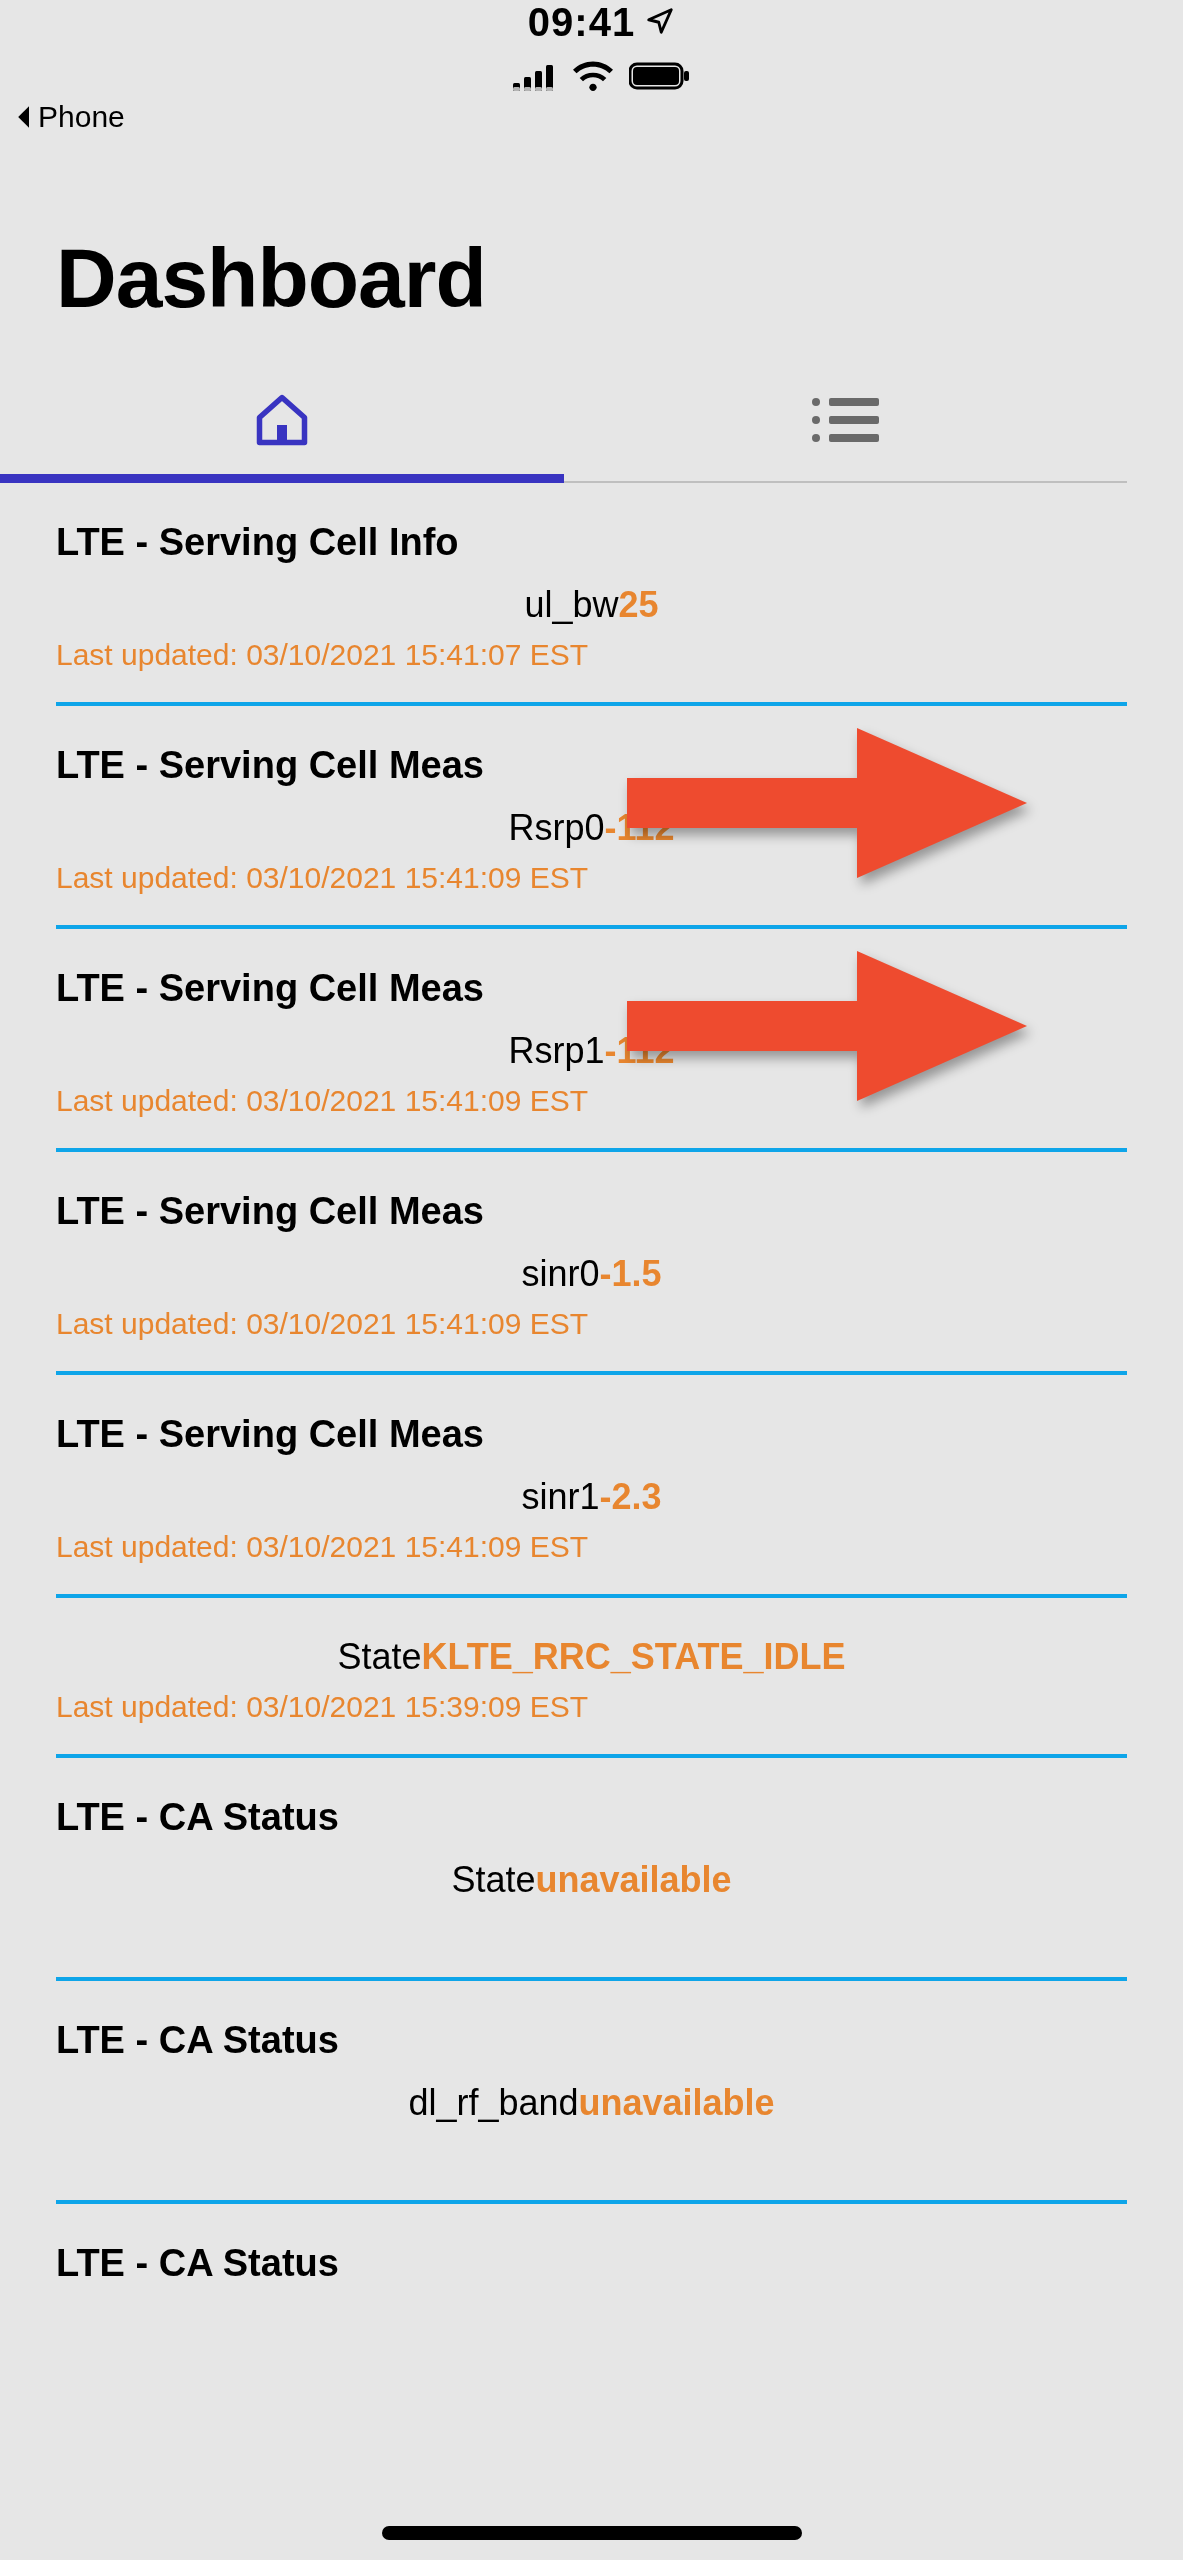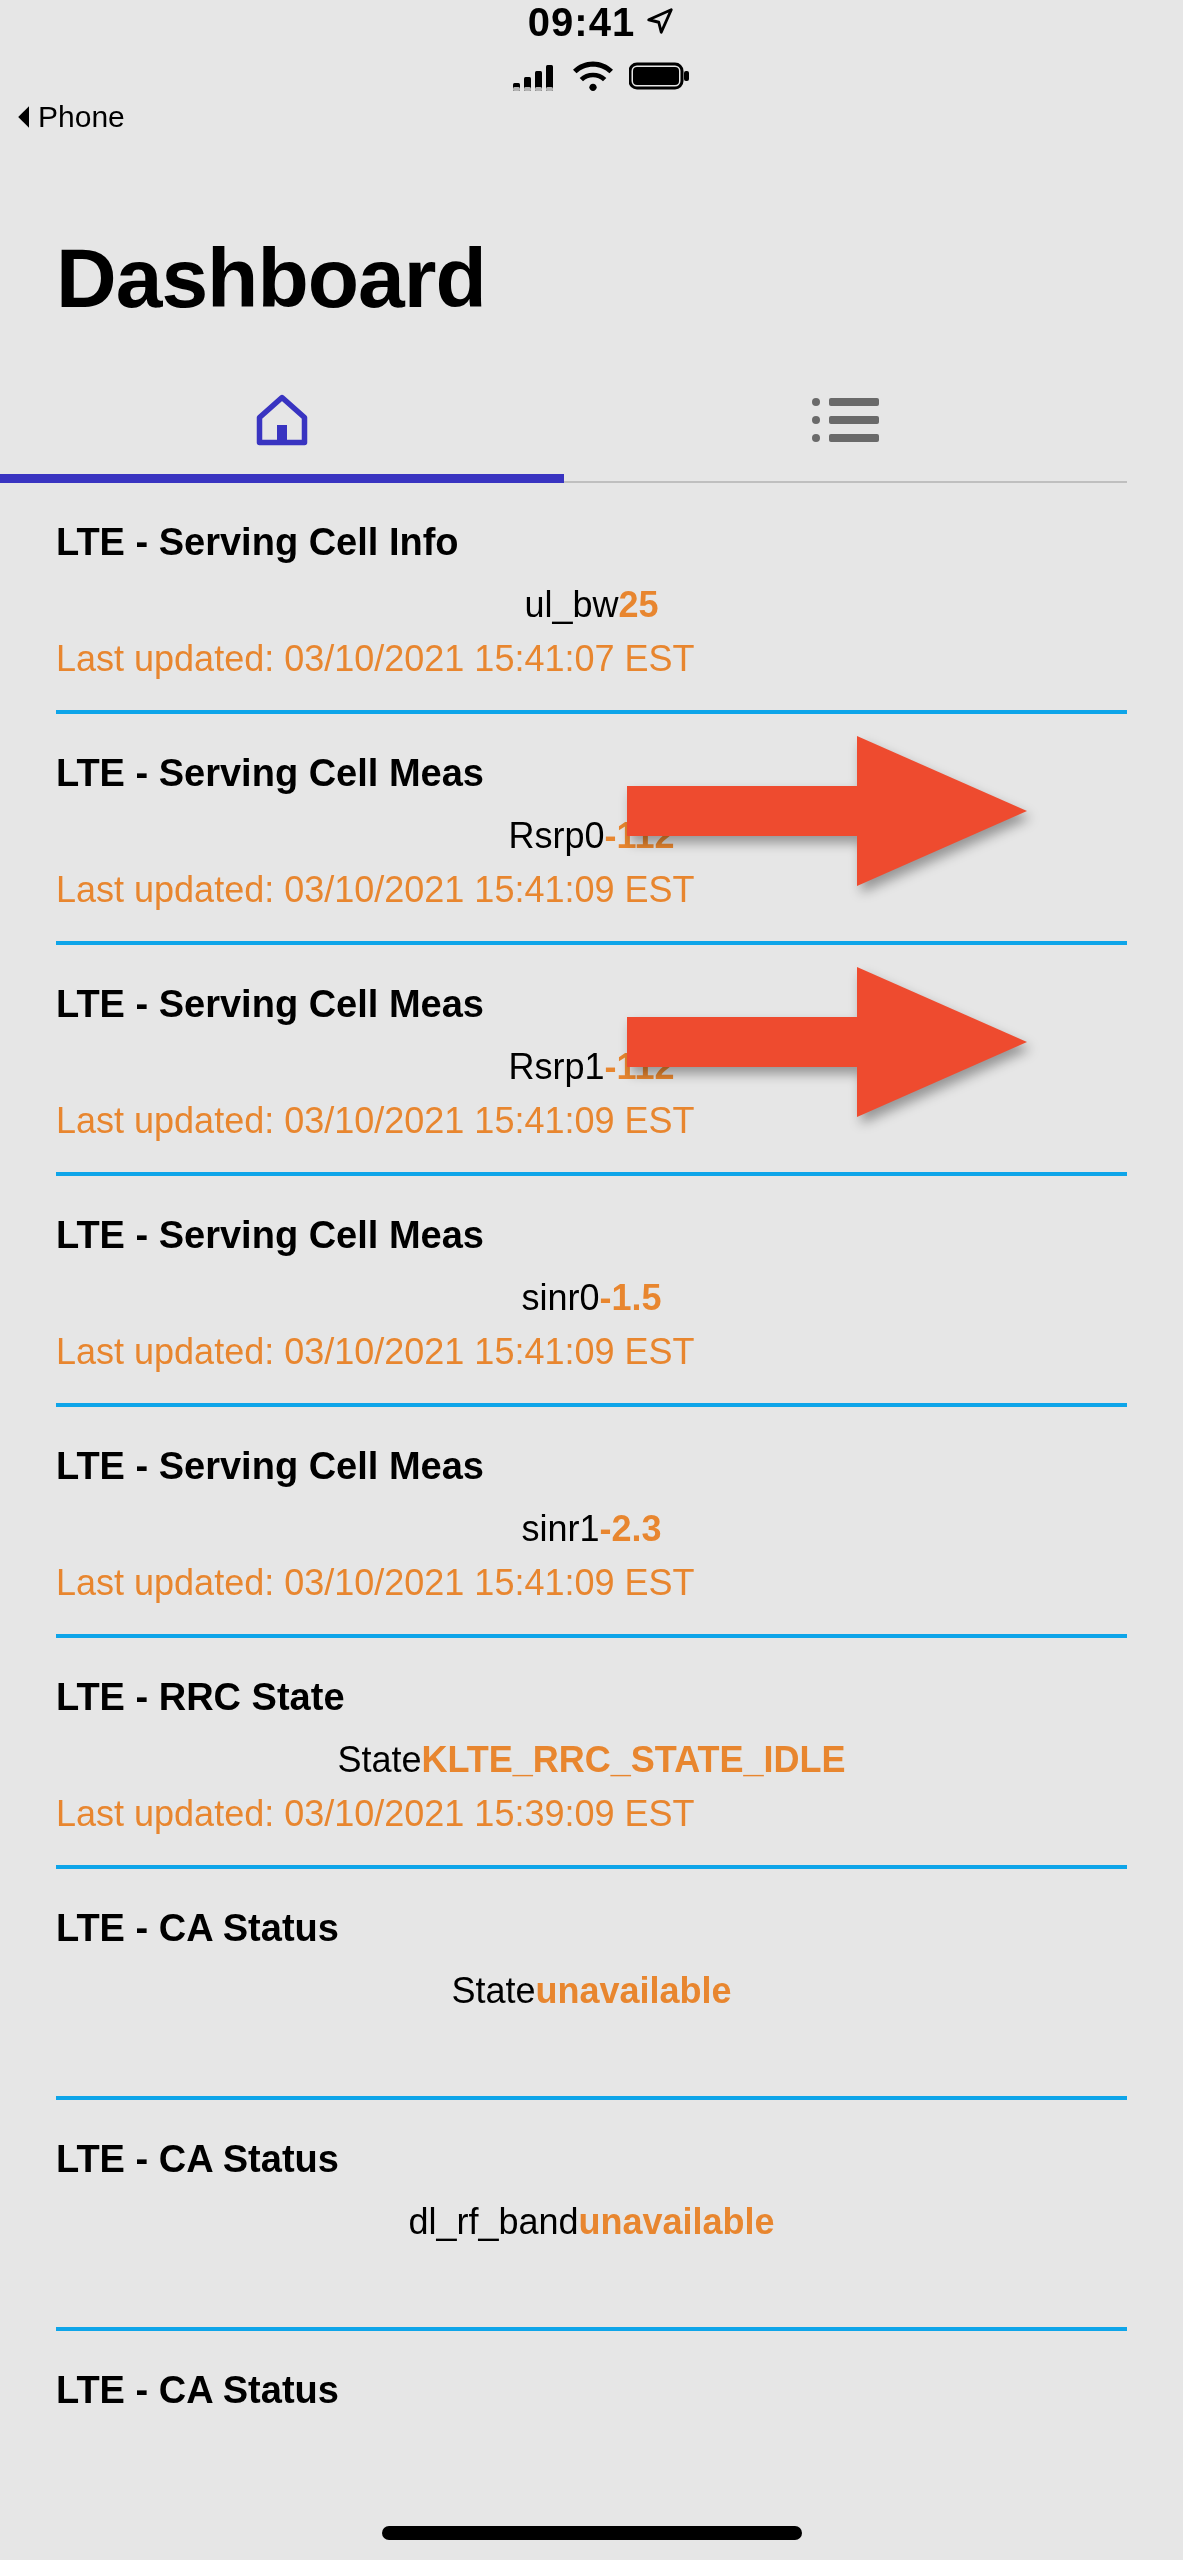--- a/index.html
+++ b/index.html
@@ -106,21 +106,21 @@
   .item-field {
     font-size: 36px;
     font-weight: 400;
   }
   .item-value {
     font-size: 36px;
     font-weight: 600;
     color: #e8862f;
   }
   .item-updated {
-    font-size: 36px;
+    font-size: 30px;
     color: #e8862f;
     font-weight: 500;
   }
   .item-updated.hidden { visibility: hidden; }
   
   .arrow {
     position: absolute;
     right: 100px;
     top: 22px;
     width: 400px;
@@ -259,21 +259,20 @@
       </div>
       <div class="item">
         <div class="item-title">LTE - Serving Cell Meas</div>
         <div class="item-row">
           <div class="item-field">sinr1</div>
           <div class="item-value">-2.3</div>
         </div>
         <div class="item-updated">Last updated: 03/10/2021 15:41:09 EST</div>
       </div>
       <div class="item">
-        <div class="item-title">LTE - RRC State</div>
         <div class="item-row">
           <div class="item-field">State</div>
           <div class="item-value">KLTE_RRC_STATE_IDLE</div>
         </div>
         <div class="item-updated">Last updated: 03/10/2021 15:39:09 EST</div>
       </div>
       <div class="item">
         <div class="item-title">LTE - CA Status</div>
         <div class="item-row">
           <div class="item-field">State</div>

